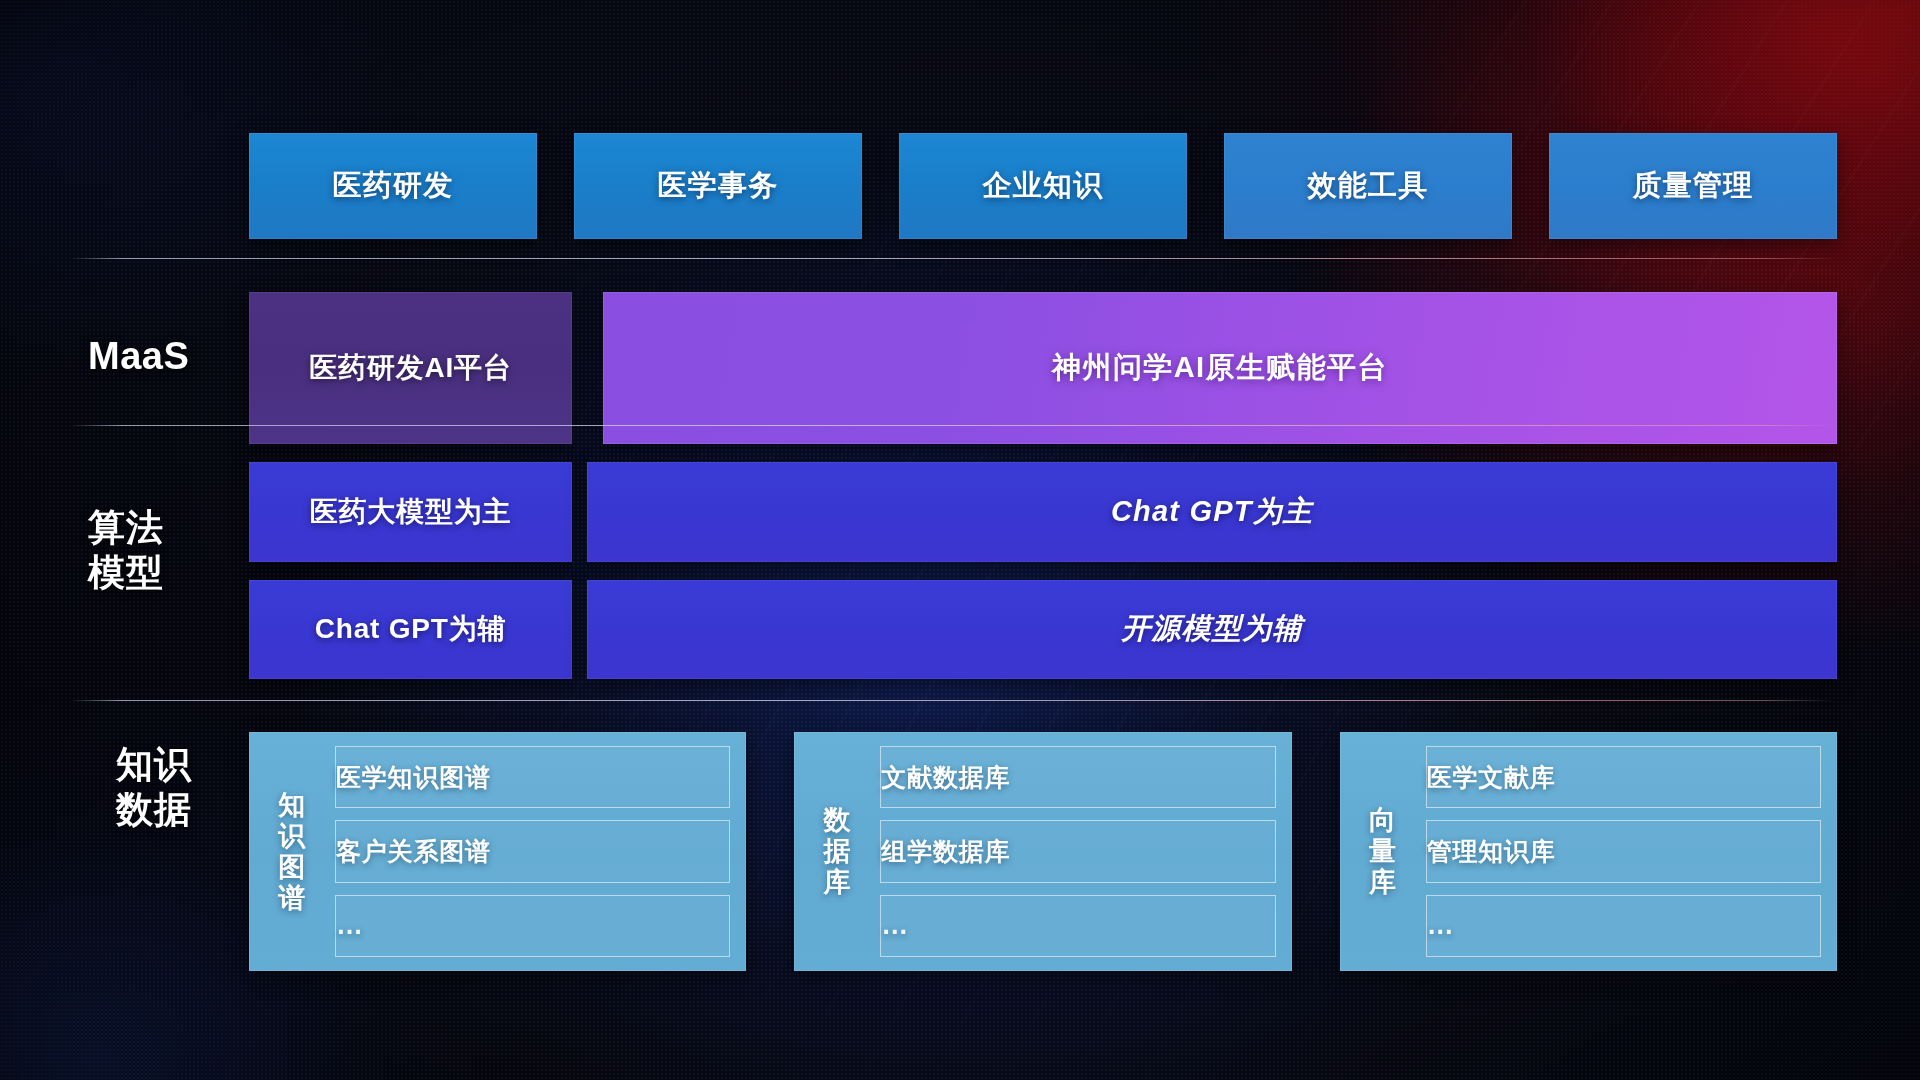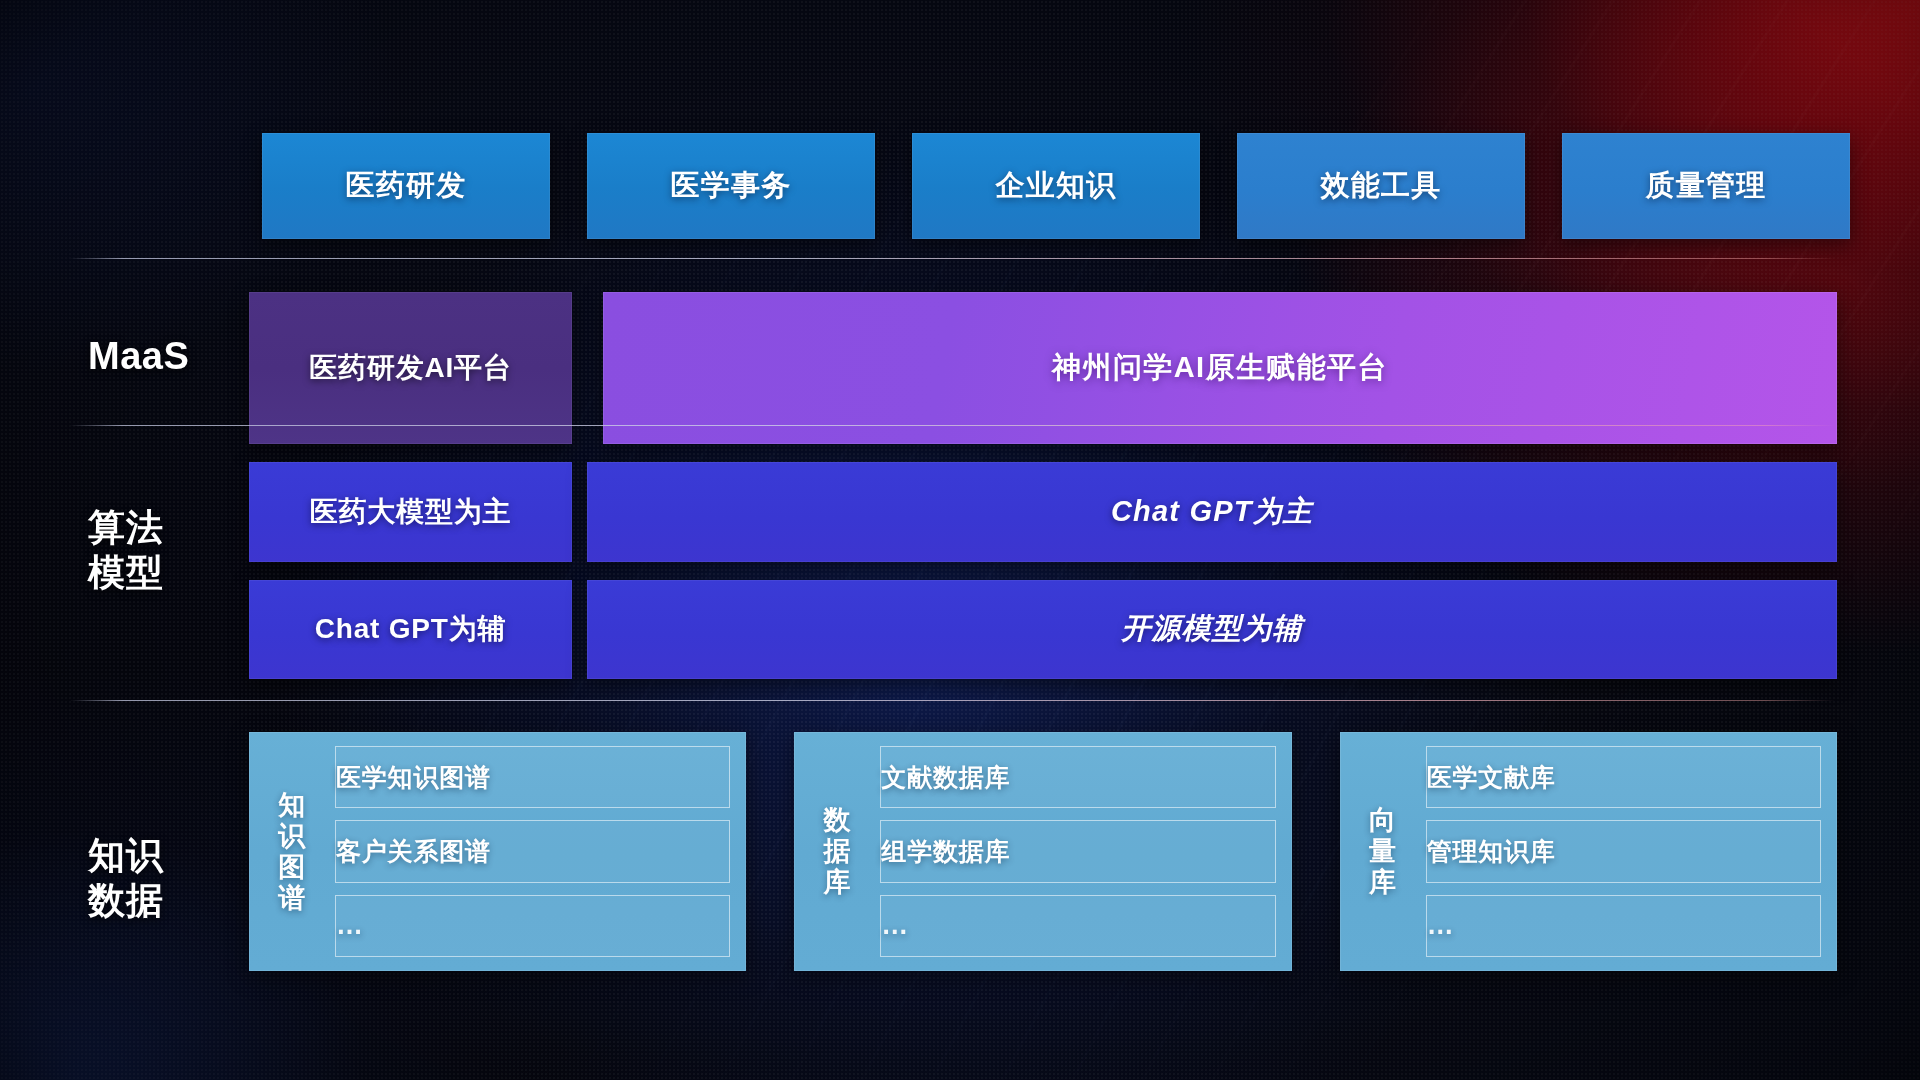--- a/index.html
+++ b/index.html
@@ -105,26 +105,26 @@
     font-size: 37px;
     line-height: 45px;
     letter-spacing: 1px;
     text-align: left;
     text-shadow: 0 2px 8px rgba(0,0,0,0.75);
     white-space: pre-line;
   }
   #label-app   { top: 128px; }
   #label-maas  { top: 334px; font-size: 38px; letter-spacing: 0.5px; }
   #label-algo  { top: 505px; }
-  #label-know  { top: 833px; }
+  #label-know  { top: 742px; margin-left: 28px; }
 
   
   #row-app {
     position: absolute;
-    left: 262px;
+    left: 249px;
     top: 133px;
     width: 1588px;
     height: 106px;
     display: flex;
     gap: 37px;
   }
   .app-card {
     flex: 1 1 0;
     display: flex;
     align-items: center;

